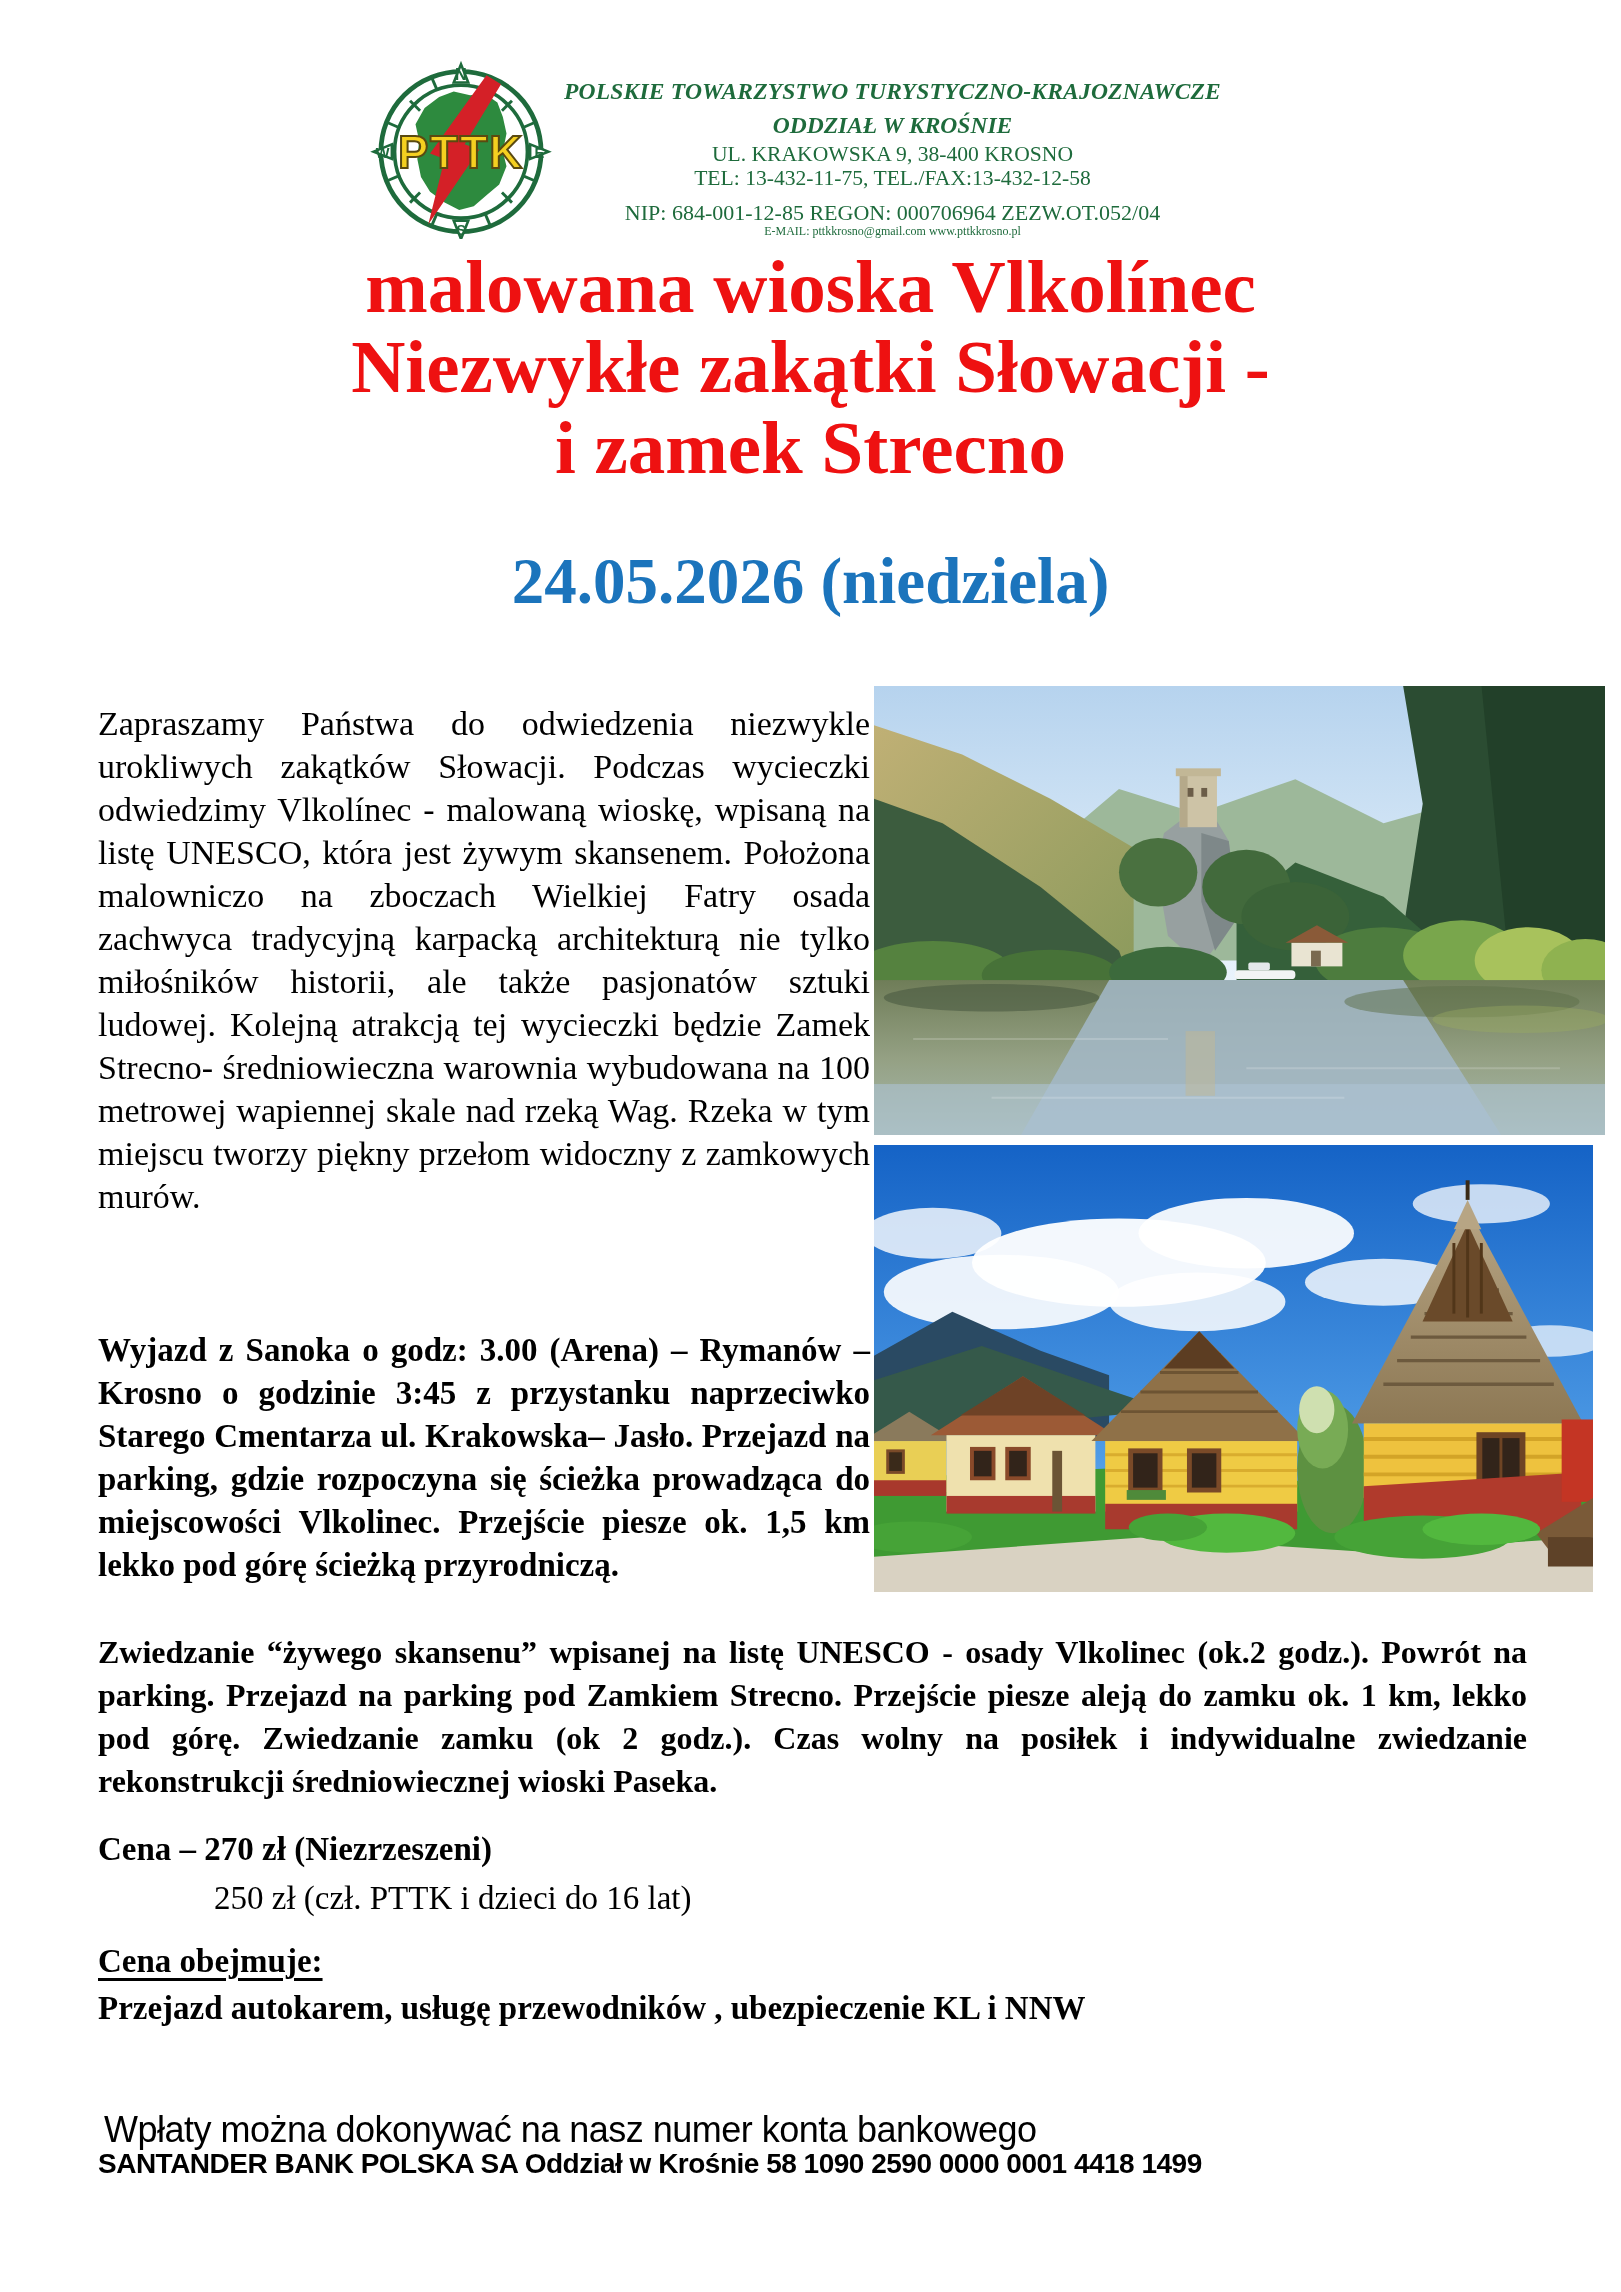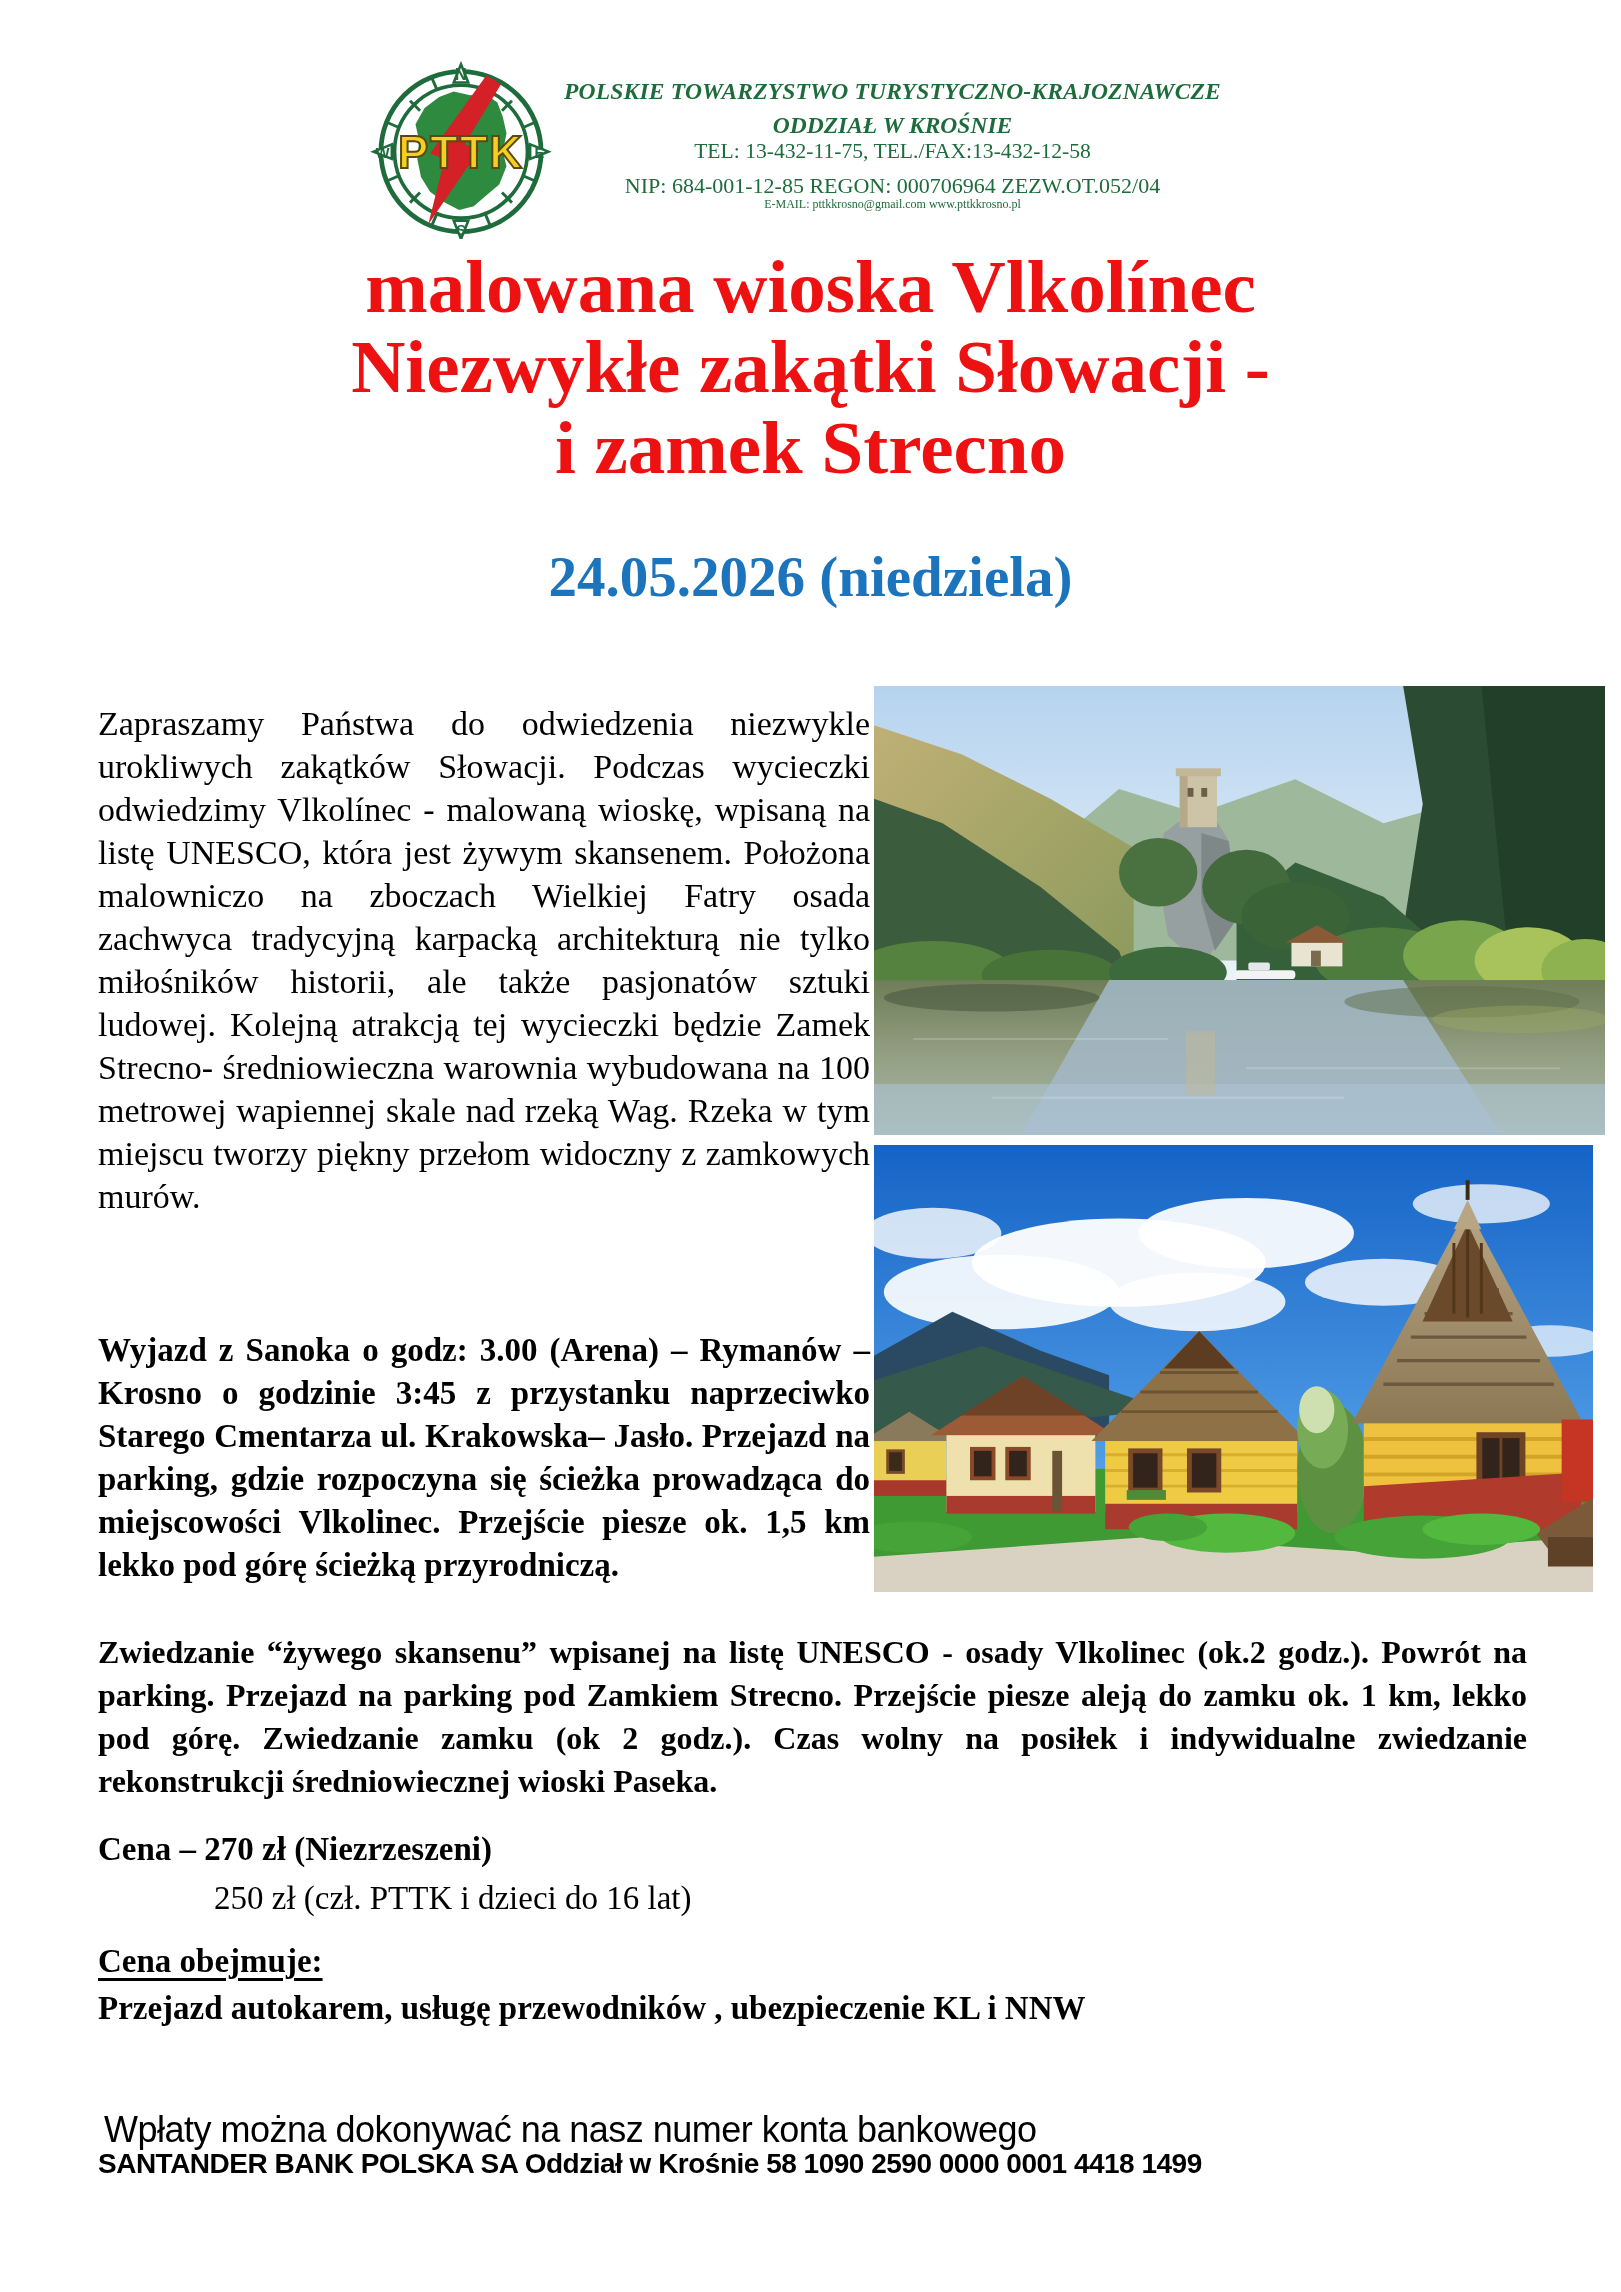--- a/index.html
+++ b/index.html
@@ -25,21 +25,21 @@
   .hdr .ids{font-size:22px;margin-top:11px;}
   .hdr .mail{font-size:12px;}
   
   .title{
     position:absolute;left:0;top:247px;width:1621px;
     text-align:center;color:#ee1111;font-weight:bold;
     font-size:75px;line-height:1.07;
   }
   .date{
     position:absolute;left:0;top:544px;width:1621px;
-    text-align:center;color:#1b74bc;font-weight:bold;font-size:57px;
+    text-align:center;color:#1b74bc;font-weight:bold;font-size:65px;
   }
   
   .para{position:absolute;text-align:justify;}
   .intro{left:98px;top:702px;width:772px;font-size:34px;line-height:43px;}
   .departure{left:98px;top:1329px;width:772px;font-size:33px;line-height:43px;font-weight:bold;}
   .program{left:98px;top:1631px;width:1429px;font-size:32px;line-height:43px;font-weight:bold;}
   .price1{position:absolute;left:98px;top:1831px;font-size:33px;font-weight:bold;}
   .price2{position:absolute;left:186px;top:1880px;font-size:33px;font-weight:normal;margin-left:28px;}
   .includes-h{position:absolute;left:98px;top:1943px;font-size:33px;font-weight:bold;
     text-decoration:underline;text-underline-offset:5.9px;text-decoration-thickness:2.9px;}
@@ -86,20 +86,21 @@
     <text x="50" y="98" font-size="8" font-weight="bold" fill="#1e6b3c" text-anchor="middle" font-family="Liberation Sans, sans-serif">S</text>
     <text x="7" y="55.5" font-size="8" font-weight="bold" fill="#1e6b3c" text-anchor="middle" font-family="Liberation Sans, sans-serif">W</text>
     <path fill="#2d8a3e" d="M38,22 L46,19 L55,21 L63,20 L70,25 L73,33 L75,42 L73,52 L75,60 L71,70 L64,76 L57,82 L49,84 L41,80 L33,74 L28,66 L26,56 L27,46 L25,37 L30,28 Z"></path>
     <polygon fill="#d42027" points="64,10 72,15 52,48 60,51 32,92 41,56 33,53"></polygon>
     <text x="50" y="61" font-size="25" font-weight="bold" text-anchor="middle" fill="#f5d020" stroke="#5a4a10" stroke-width="1.1" letter-spacing="1" font-family="Liberation Sans, sans-serif">PTTK</text>
   </svg>
 
   <div class="hdr">
     <div class="org">POLSKIE TOWARZYSTWO TURYSTYCZNO-KRAJOZNAWCZE</div>
     <div class="branch">ODDZIAŁ W KROŚNIE</div>
+    <div class="addr">UL. KRAKOWSKA 9, 38-400 KROSNO</div>
     <div class="tel">TEL: 13-432-11-75, TEL./FAX:13-432-12-58</div>
     <div class="ids">NIP: 684-001-12-85  REGON: 000706964  ZEZW.OT.052/04</div>
     <div class="mail">E-MAIL: pttkkrosno@gmail.com  www.pttkkrosno.pl</div>
   </div>
 
   <div class="title">
     <div>malowana wioska Vlkolínec</div>
     <div>Niezwykłe zakątki Słowacji -</div>
     <div>i zamek Strecno</div>
   </div>

